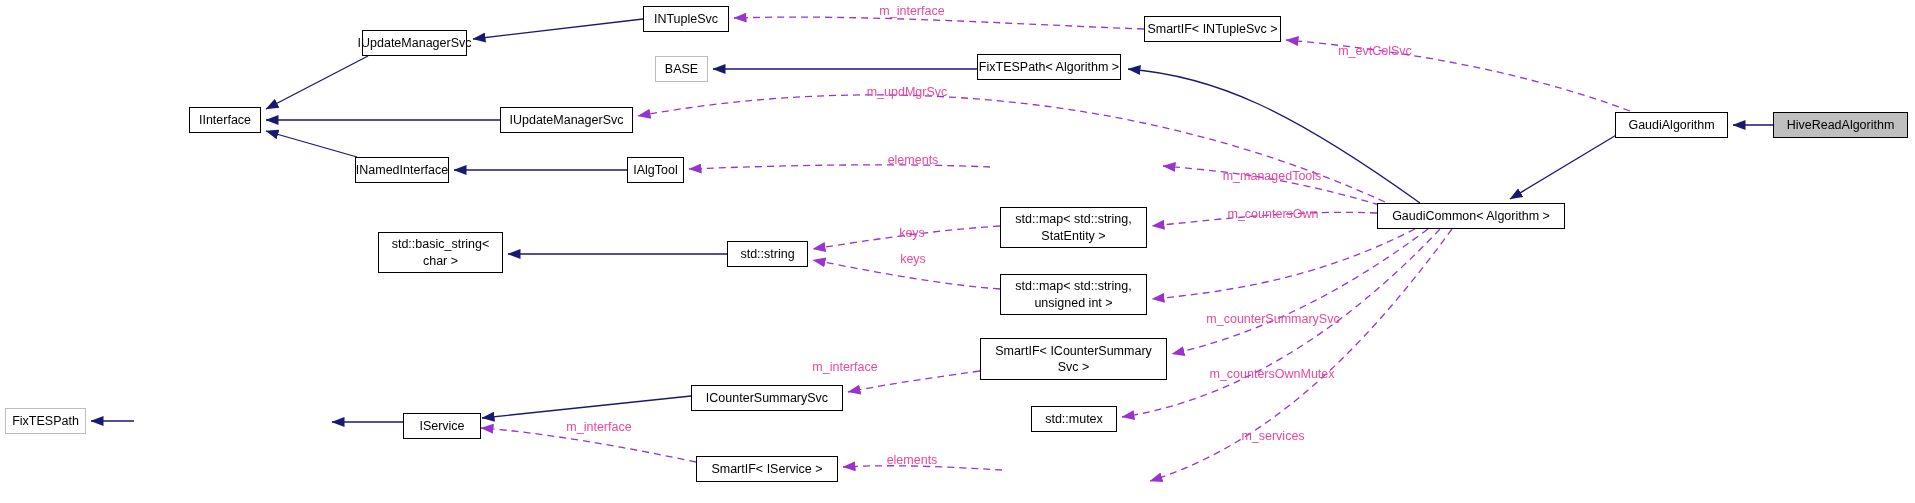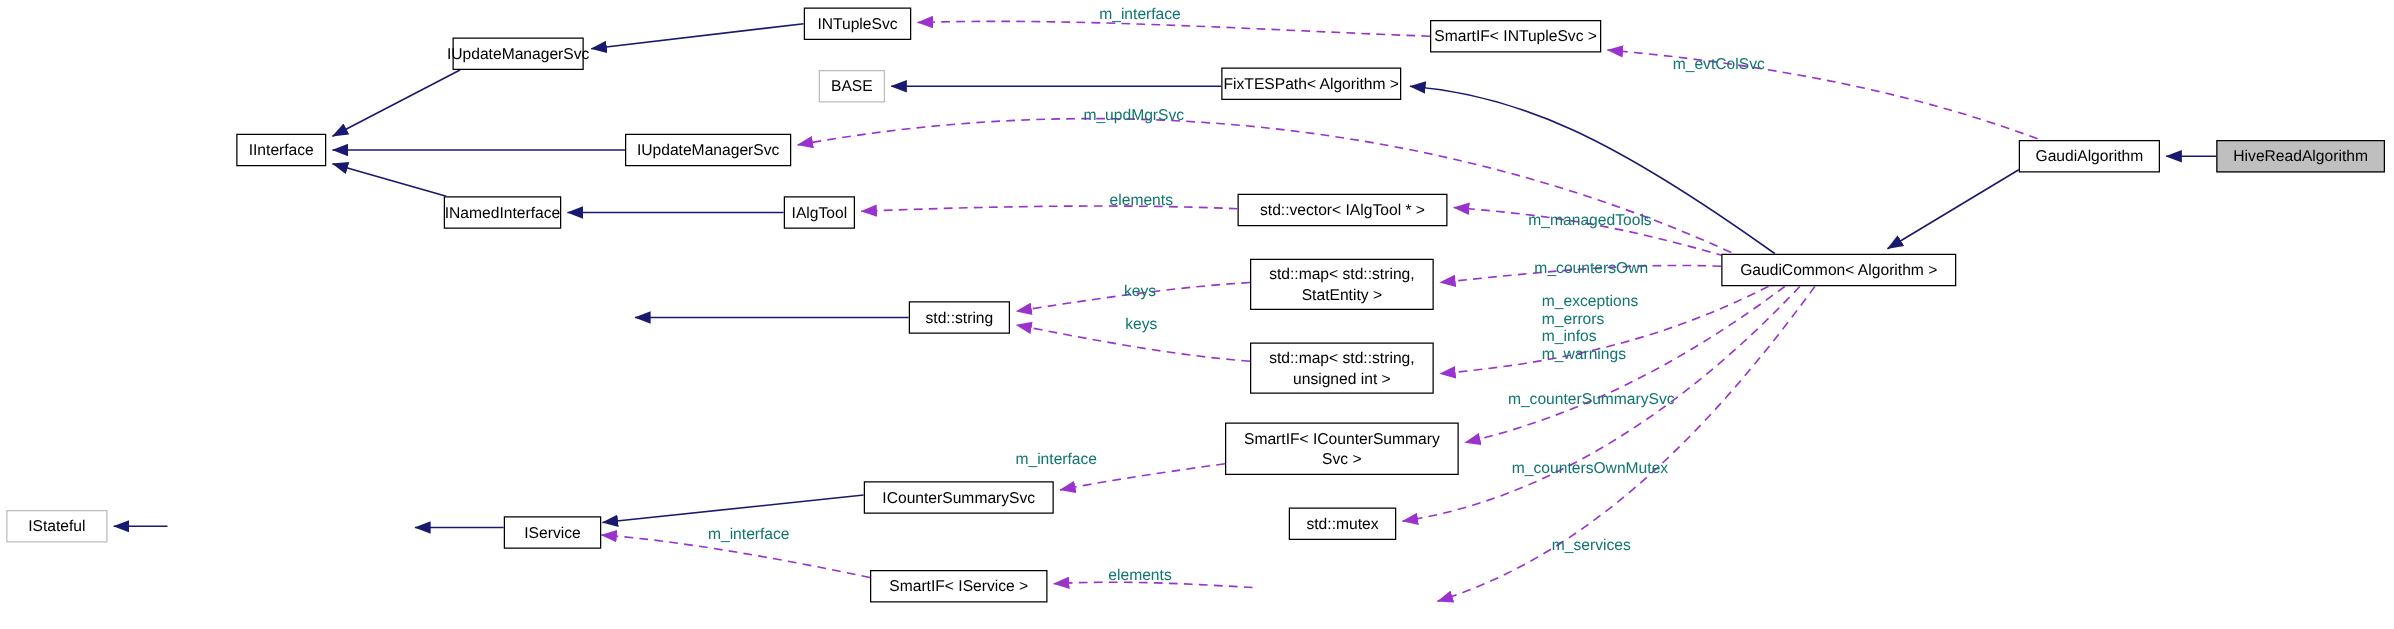--- a/index.html
+++ b/index.html
@@ -20,22 +20,22 @@
     border:1.5px solid #000000;
     font-size:12.5px;line-height:1.3;color:#000000;
     text-align:center;white-space:pre-line;
     z-index:2;
   }
   .node.muted{border-color:#bdbdbd;}
   .node.highlight{background:#bfbfbf;}
   .elabel{
     position:absolute;
     transform:translate(-50%,-50%);
-    font-size:12.5px;line-height:1.12;color:#0f766e;
-    text-align:left;white-space:pre-line;
+    font-size:12.5px;line-height:1.12;color:#ec4899;
+    text-align:center;white-space:pre-line;
     z-index:3;
     background:transparent;
   }
   path.inh{stroke:#191970;stroke-width:1.3;fill:none;}
   path.use{stroke:#9a32cd;stroke-width:1.3;fill:none;stroke-dasharray:7 5;}
 </style>
 </head>
 <body>
 
 <div class="diagram">
@@ -85,47 +85,44 @@
   <div class="node" style="left:1144px;top:16px;width:137px;height:26px">SmartIF&lt; INTupleSvc &gt;</div>
   <div class="node" style="left:362px;top:30px;width:105px;height:26px">IUpdateManagerSvc</div>
   <div class="node muted" style="left:655px;top:56px;width:53px;height:26px">BASE</div>
   <div class="node" style="left:977px;top:54px;width:144px;height:26px">FixTESPath&lt; Algorithm &gt;</div>
   <div class="node" style="left:1615px;top:112px;width:113px;height:26px">GaudiAlgorithm</div>
   <div class="node highlight" style="left:1773px;top:112px;width:135px;height:26px">HiveReadAlgorithm</div>
   <div class="node" style="left:189px;top:107px;width:72px;height:26px">IInterface</div>
   <div class="node" style="left:500px;top:107px;width:133px;height:26px">IUpdateManagerSvc</div>
   <div class="node" style="left:355px;top:157px;width:94px;height:26px">INamedInterface</div>
   <div class="node" style="left:627px;top:157px;width:57px;height:26px">IAlgTool</div>
-  <div class="node" style="left:990px;top:155px;width:168px;height:26px">std::vector&lt; IAlgTool * &gt;</div>
   <div class="node" style="left:1377px;top:203px;width:188px;height:26px">GaudiCommon&lt; Algorithm &gt;</div>
+  <div class="node" style="left:378px;top:232px;width:125px;height:41px">std::basic_string&lt;
+char &gt;</div>
   <div class="node" style="left:727px;top:241px;width:81px;height:26px">std::string</div>
   <div class="node" style="left:1000px;top:207px;width:147px;height:41px">std::map&lt; std::string,
 StatEntity &gt;</div>
   <div class="node" style="left:1000px;top:274px;width:147px;height:41px">std::map&lt; std::string,
 unsigned int &gt;</div>
   <div class="node" style="left:691px;top:385px;width:152px;height:26px">ICounterSummarySvc</div>
   <div class="node" style="left:980px;top:338px;width:187px;height:42px">SmartIF&lt; ICounterSummary
 Svc &gt;</div>
   <div class="node" style="left:1031px;top:406px;width:86px;height:26px">std::mutex</div>
   <div class="node" style="left:403px;top:413px;width:78px;height:26px">IService</div>
-  <div class="node muted" style="left:5px;top:408px;width:81px;height:26px">IStateful</div>
+  <div class="node muted" style="left:5px;top:408px;width:81px;height:26px">FixTESPath</div>
   <div class="node" style="left:696px;top:456px;width:142px;height:26px">SmartIF&lt; IService &gt;</div>
 
   <div class="elabel" style="left:912px;top:11px">m_interface</div>
   <div class="elabel" style="left:1375px;top:51px">m_evtColSvc</div>
   <div class="elabel" style="left:907px;top:92px">m_updMgrSvc</div>
   <div class="elabel" style="left:913px;top:160px">elements</div>
   <div class="elabel" style="left:1272px;top:176px">m_managedTools</div>
   <div class="elabel" style="left:1273px;top:214px">m_countersOwn</div>
   <div class="elabel" style="left:912px;top:233px">keys</div>
   <div class="elabel" style="left:913px;top:259px">keys</div>
-  <div class="elabel" style="left:1272px;top:262px">m_exceptions
-m_errors
-m_infos
-m_warnings</div>
   <div class="elabel" style="left:1273px;top:319px">m_counterSummarySvc</div>
   <div class="elabel" style="left:845px;top:367px">m_interface</div>
   <div class="elabel" style="left:1272px;top:374px">m_countersOwnMutex</div>
   <div class="elabel" style="left:1273px;top:436px">m_services</div>
   <div class="elabel" style="left:599px;top:427px">m_interface</div>
   <div class="elabel" style="left:912px;top:460px">elements</div>
 
 </div>
 
 </body></html>

